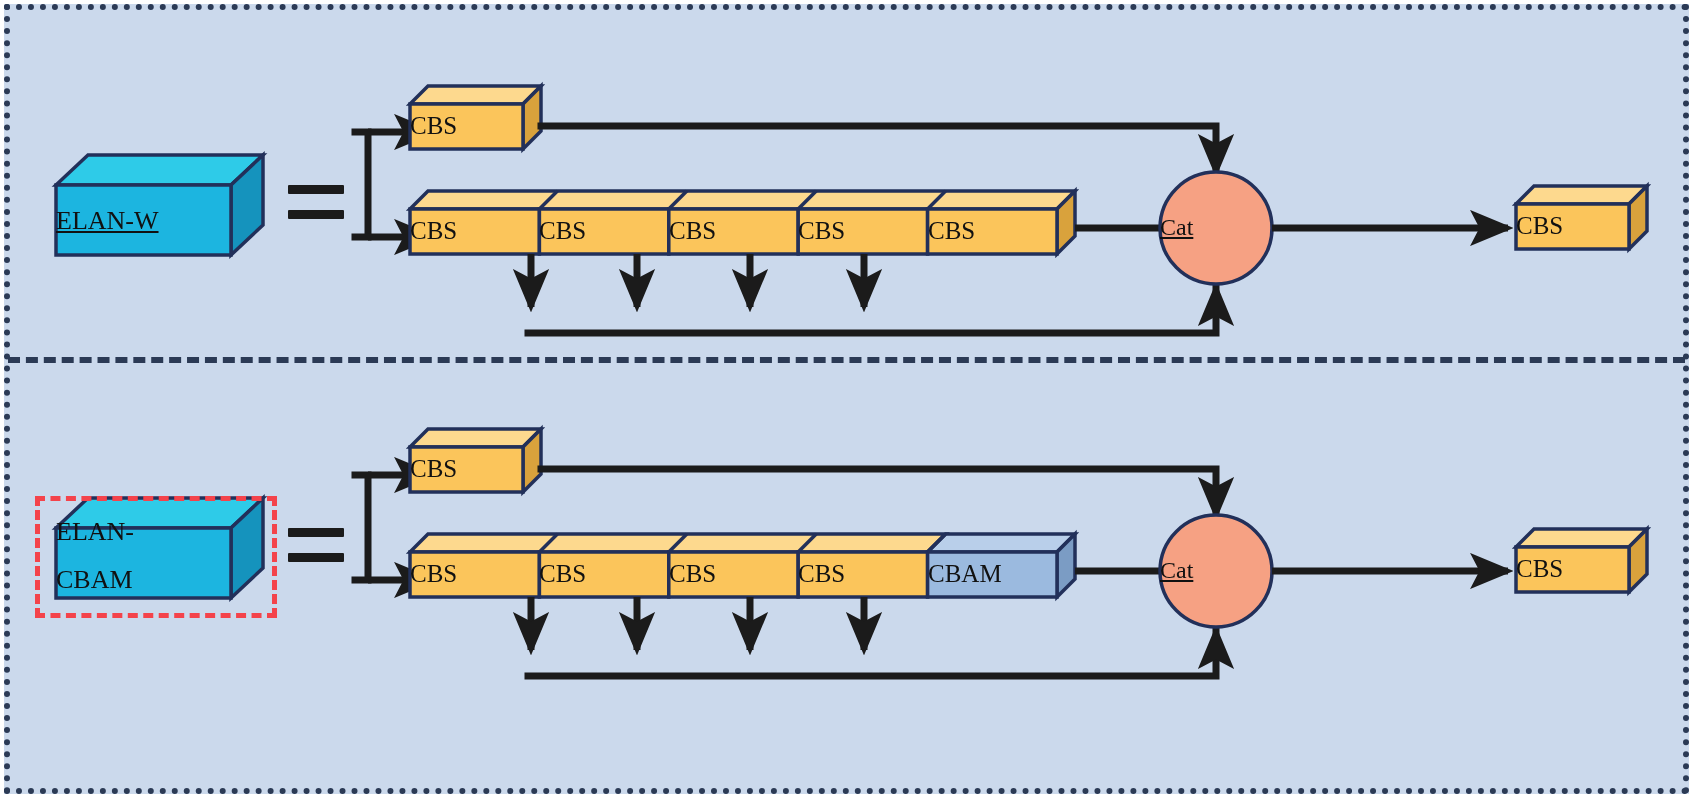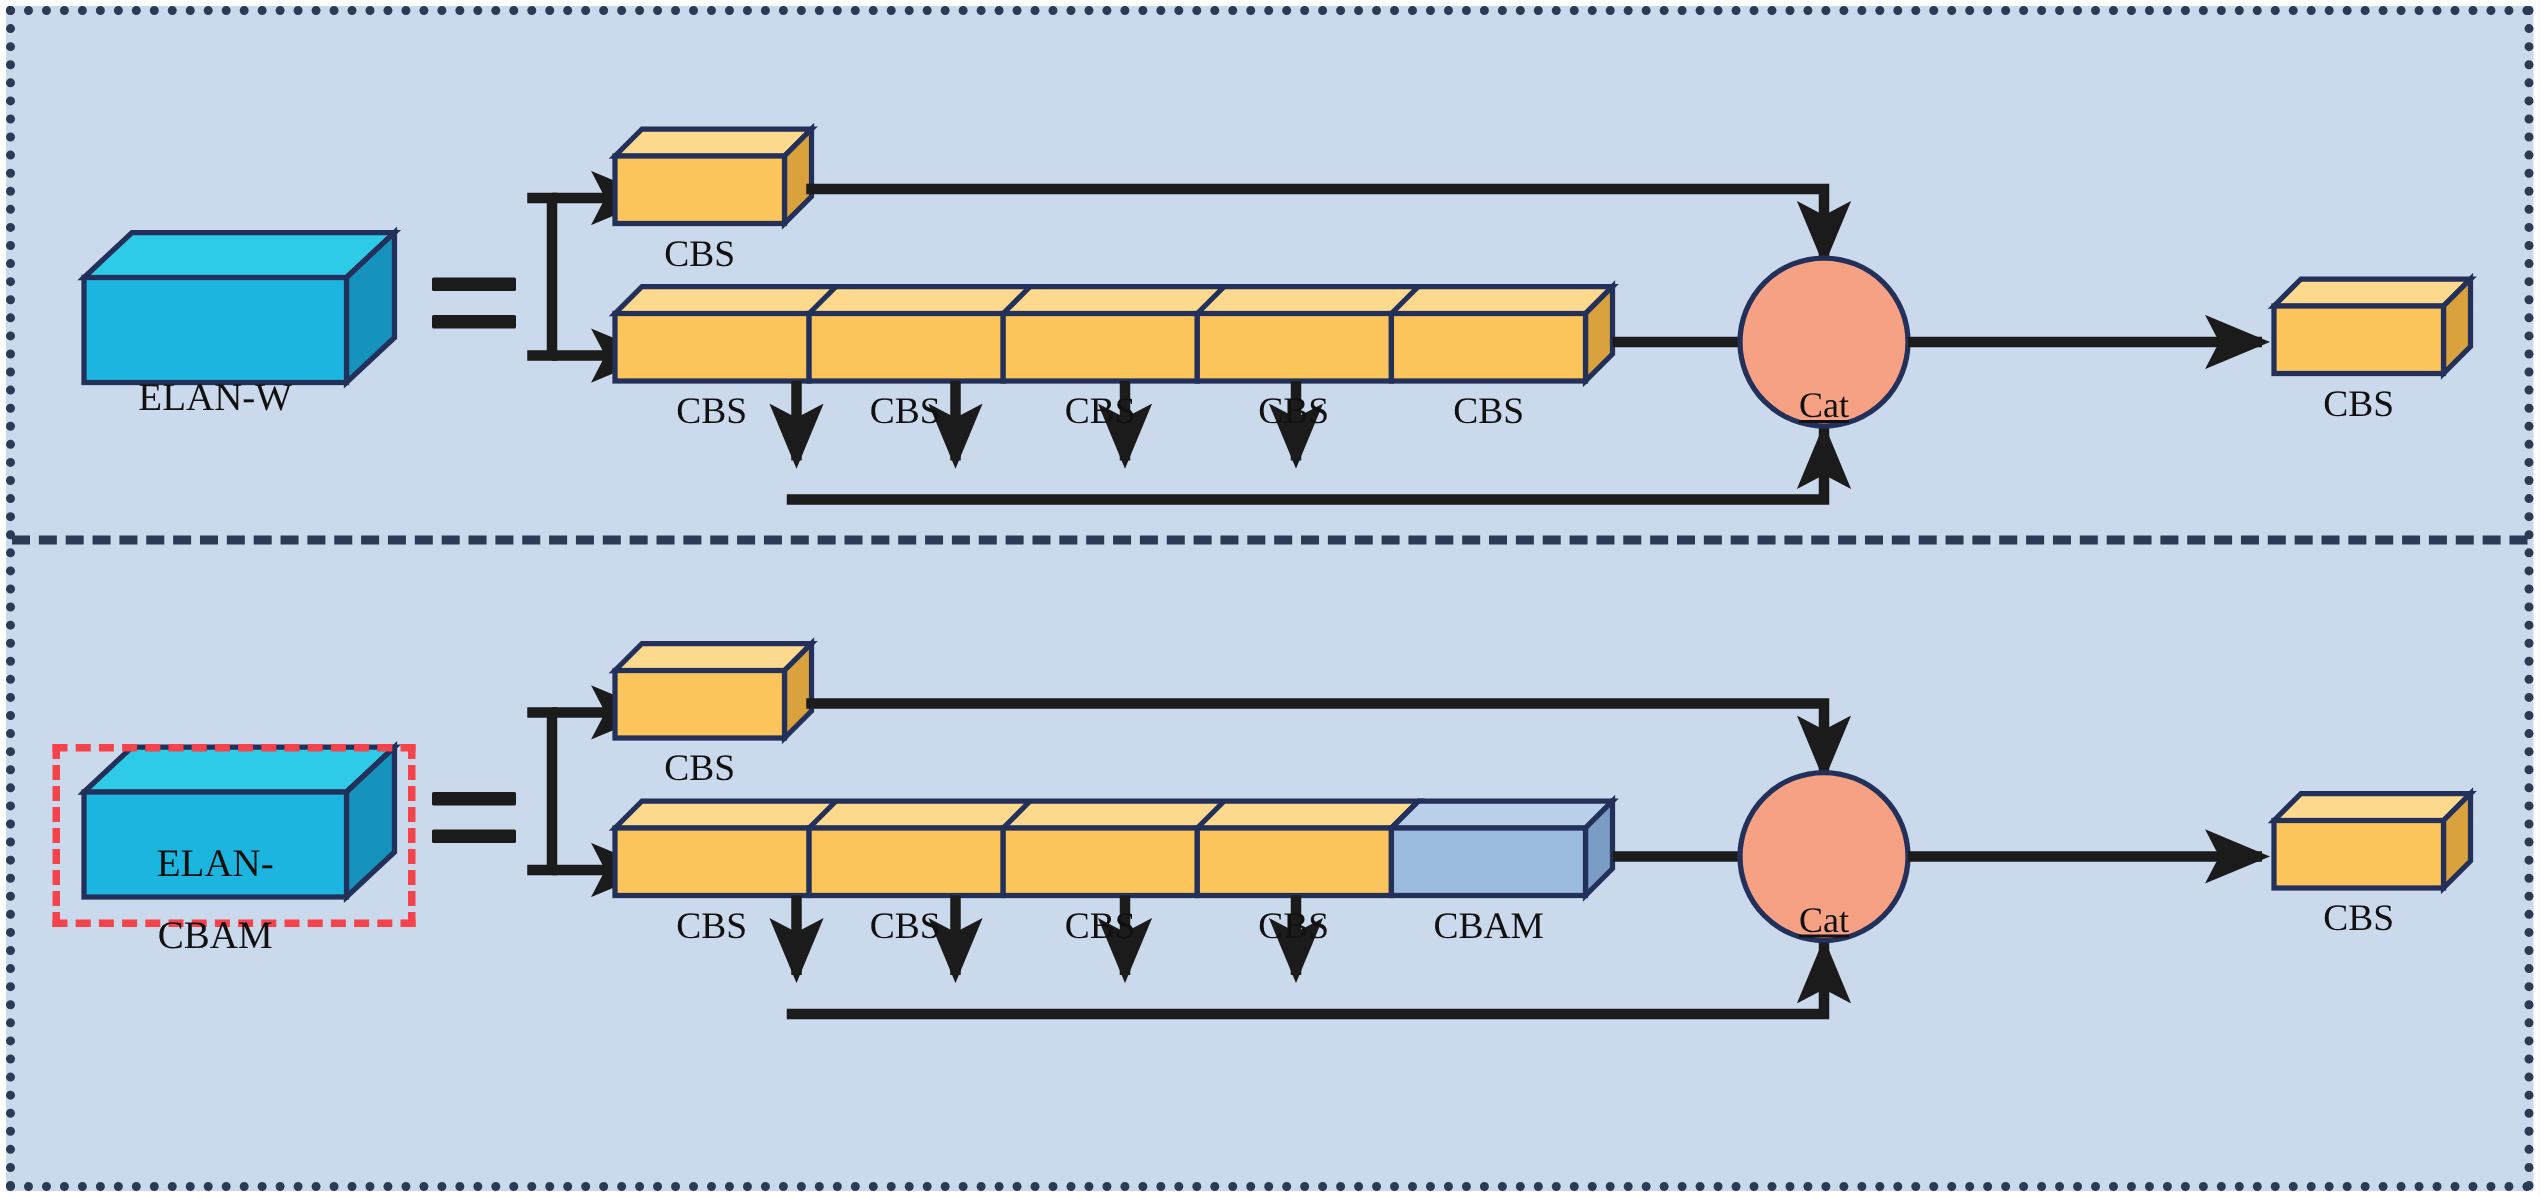--- a/index.html
+++ b/index.html
@@ -42,24 +42,23 @@
     top: 0;
     width: 1693px;
     height: 798px;
   }
 
   .lbl {
     position: absolute;
     color: #111111;
     font-size: 26px;
     line-height: 1.05;
-    text-align: center;
+    text-align: left;
     white-space: nowrap;
     pointer-events: none;
-    margin-top: 44px;
   }
   .lbl.two-line { white-space: normal; }
   .lbl.small { font-size: 25px; }
   .lbl.cat { font-size: 24px; text-decoration: underline; }
 
   .redbox {
     position: absolute;
     box-sizing: border-box;
     border: 5px dashed #f4434b;
   }
@@ -237,21 +236,21 @@
 
   <div class="eqsign" style="left:288px; top:185px; width:56px; height:36px;">
     <span style="height:9px;"></span>
     <span style="height:9px; margin-top:16px;"></span>
   </div>
   <div class="eqsign" style="left:288px; top:528px; width:56px; height:36px;">
     <span style="height:9px;"></span>
     <span style="height:9px; margin-top:16px;"></span>
   </div>
 
-  <div class="lbl" style="left:56px; top:207px; width:175px;">ELAN-W</div>
+  <div class="lbl" style="left:56px; top:207px; width:175px;text-decoration:underline;">ELAN-W</div>
 
   <div class="lbl small" style="left:410px; top:113px; width:113px;">CBS</div>
 
   <div class="lbl small" style="left:410px; top:218px; width:129px;">CBS</div>
   <div class="lbl small" style="left:539px; top:218px; width:129px;">CBS</div>
   <div class="lbl small" style="left:669px; top:218px; width:129px;">CBS</div>
   <div class="lbl small" style="left:798px; top:218px; width:129px;">CBS</div>
   <div class="lbl small" style="left:928px; top:218px; width:129px;">CBS</div>
 
   <div class="lbl cat" style="left:1160px; top:215px; width:112px;">Cat</div>

